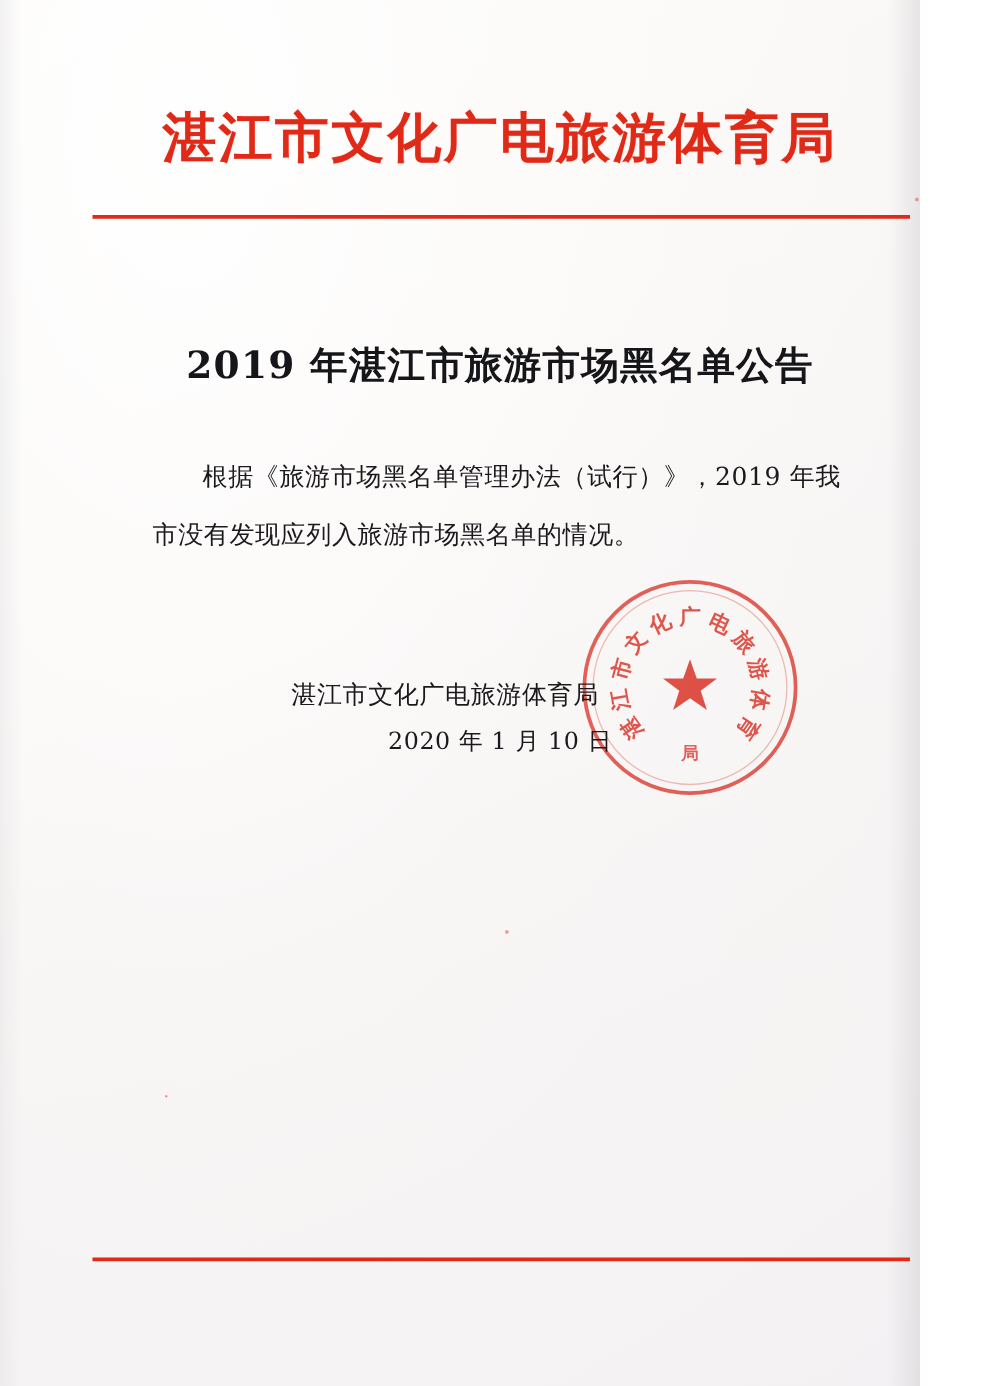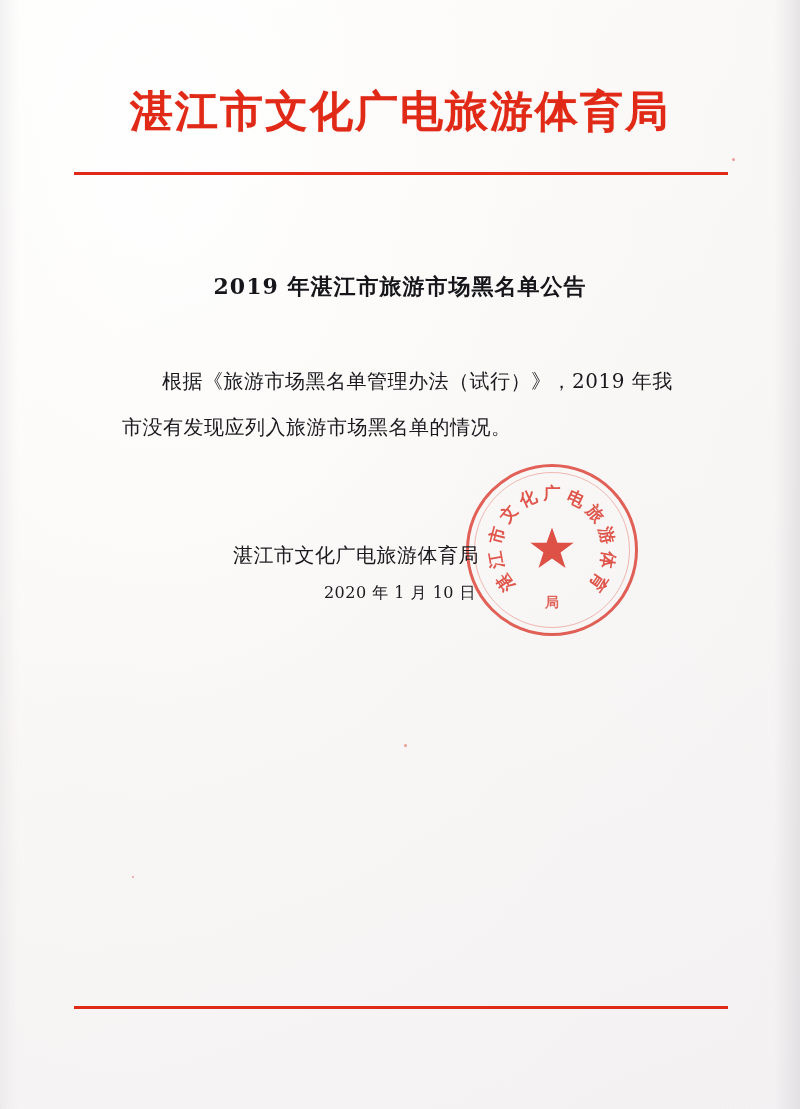--- a/index.html
+++ b/index.html
@@ -8,21 +8,21 @@
   }
   body {
     width: 800px;
     height: 1109px;
     background: #ffffff;
     font-family: "Liberation Serif", serif;
     overflow: hidden;
   }
   .page {
     position: relative;
-    width: 800px;
+    width: 736px;
     height: 1109px;
     background: linear-gradient(160deg, #fdfcfa 0%, #fbf9f7 35%, #f7f5f4 70%, #f4f2f3 100%);
     box-sizing: border-box;
     overflow: hidden;
   }
   
   .paper-tint {
     position: absolute;
     inset: 0;
     background:
@@ -83,21 +83,21 @@
   }
 
   .doc-title {
     position: absolute;
     top: 272px;
     left: 0;
     width: 800px;
     text-align: center;
     font-family: "DejaVu Serif", "Liberation Serif", serif;
     font-weight: bold;
-    font-size: 22px;
+    font-size: 30px;
     letter-spacing: 1px;
     color: #16161a;
   }
 
   .body-text {
     position: absolute;
     top: 358px;
     left: 122px;
     width: 560px;
     font-family: "DejaVu Serif", "Liberation Serif", serif;
@@ -121,21 +121,21 @@
     font-size: 20px;
     color: #1a1a1e;
     letter-spacing: 0.5px;
   }
   .sign-line {
     padding-right: 88px;
     line-height: 38px;
   }
   .sign-date {
     line-height: 38px;
-    font-size: 16px;
+    font-size: 19px;
   }
 
   
   .seal {
     position: absolute;
     top: 464px;
     left: 466px;
     width: 172px;
     height: 172px;
     border-radius: 50%;

